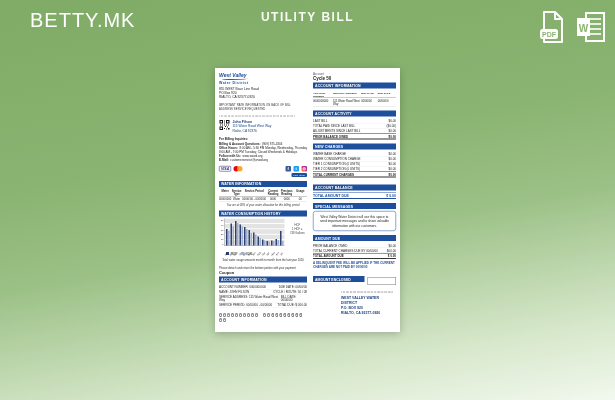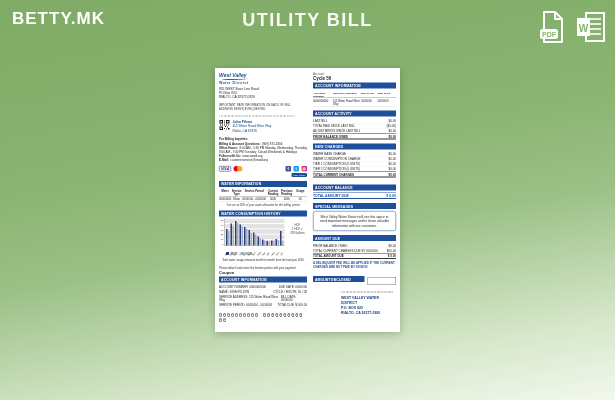--- a/index.html
+++ b/index.html
@@ -4,23 +4,23 @@
 <style>
   html,body{margin:0;padding:0;}
   body{
     width:615px;height:400px;overflow:hidden;position:relative;
     font-family:"Liberation Sans",sans-serif;
     background:#8ab471;
   }
   .stage{position:absolute;inset:0;
     background:linear-gradient(170deg,#7fab66 0%,#8ab471 38%,#9cc187 58%,#d6e7ca 84%,#f2f8ee 100%);}
   
-  .brand{position:absolute;left:12px;top:9px;color:#fff;font-weight:bold;font-size:17px;letter-spacing:1px;}
+  .brand{position:absolute;left:30px;top:9px;color:#fff;font-weight:normal;font-size:20px;letter-spacing:1px;}
   .tagline{position:absolute;left:12px;top:31px;color:#4e5f48;font-weight:bold;font-size:11px;letter-spacing:.5px;}
-  .title{position:absolute;left:0;top:10px;width:100%;text-align:center;color:#f8fbf5;font-weight:bold;font-size:18px;letter-spacing:1.5px;}
+  .title{position:absolute;left:0;top:10px;width:100%;text-align:center;color:#f8fbf5;font-weight:bold;font-size:12px;letter-spacing:1.5px;}
   .dl{position:absolute;right:10px;top:10px;display:flex;gap:8px;}
   .icon-btn{background:none;border:none;padding:0;cursor:pointer;width:30px;height:34px;}
   
   .sheet-outer{position:absolute;left:215px;top:68px;width:185px;height:264px;
     box-shadow:0 2px 8px rgba(0,0,0,.22);background:#fff;}
   .sheet{width:370px;height:528px;transform:scale(.5);transform-origin:0 0;background:#fff;
     box-sizing:border-box;padding:8px 8px;display:flex;gap:12px;color:#222;}
   .col{box-sizing:border-box;}
   .col.left{width:176px;}
   .col.right{width:166px;}

